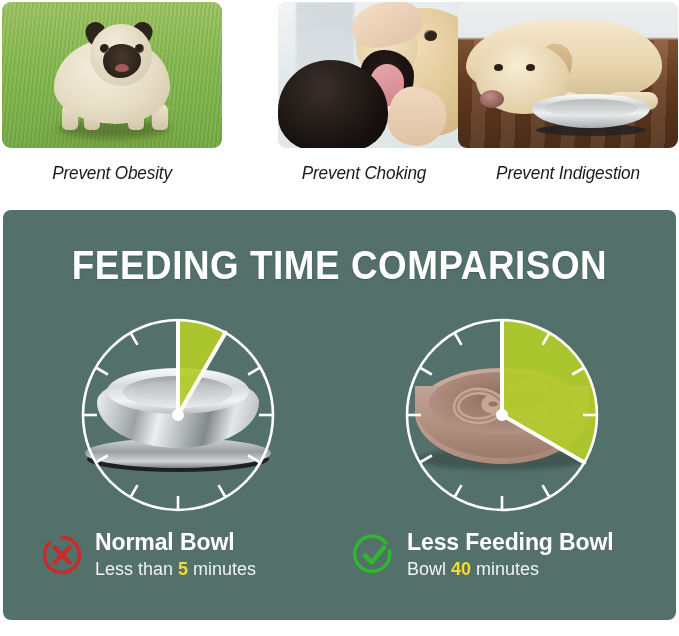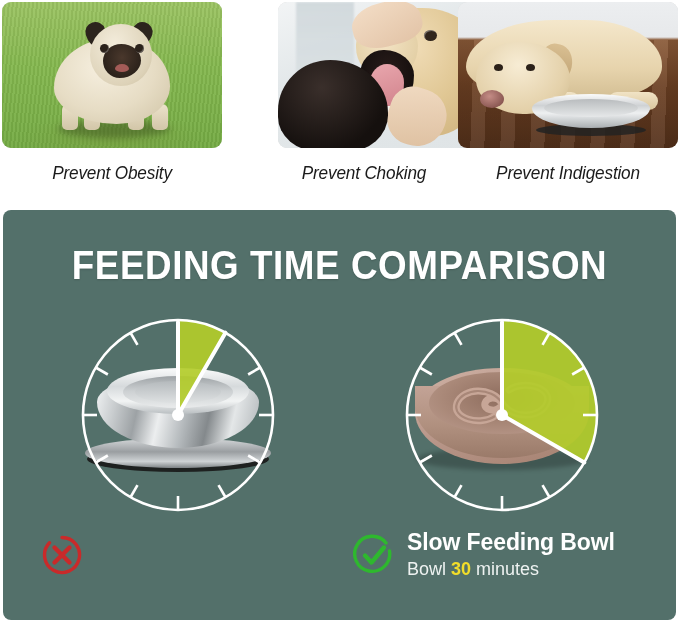--- a/index.html
+++ b/index.html
@@ -345,29 +345,33 @@
     </div>
 
     <div class="labels">
 
       <div class="label-col left">
         <svg class="badge-icon" viewBox="0 0 42 42">
           <path d="M21 3.5 A17.5 17.5 0 1 1 8.5 8.8" fill="none" stroke="#c92a2a" stroke-width="3.4" stroke-linecap="round"></path>
           <line x1="13.5" y1="13.5" x2="28.5" y2="28.5" stroke="#c92a2a" stroke-width="4.4" stroke-linecap="round"></line>
           <line x1="28.5" y1="13.5" x2="13.5" y2="28.5" stroke="#c92a2a" stroke-width="4.4" stroke-linecap="round"></line>
         </svg>
+        <div class="label-text">
+          <div class="label-title">Normal Bowl</div>
+          <div class="label-sub"><span>Less than </span><span class="hl">5</span><span> minutes</span></div>
+        </div>
       </div>
 
       <div class="label-col right">
         <svg class="badge-icon" viewBox="0 0 42 42">
           <path d="M33 9 A17.5 17.5 0 1 0 36.5 17" fill="none" stroke="#2eb82e" stroke-width="3.4" stroke-linecap="round"></path>
           <polyline points="12,21.5 18.5,28.5 31,13.5" fill="none" stroke="#2eb82e" stroke-width="4.4" stroke-linecap="round" stroke-linejoin="round"></polyline>
         </svg>
         <div class="label-text">
-          <div class="label-title">Slow Feeding Bowl</div>
-          <div class="label-sub"><span>Bowl </span><span class="hl">30</span><span> minutes</span></div>
+          <div class="label-title">Less Feeding Bowl</div>
+          <div class="label-sub"><span>Bowl </span><span class="hl">40</span><span> minutes</span></div>
         </div>
       </div>
 
     </div>
 
   </div>
 </div>
 
 </body></html>

